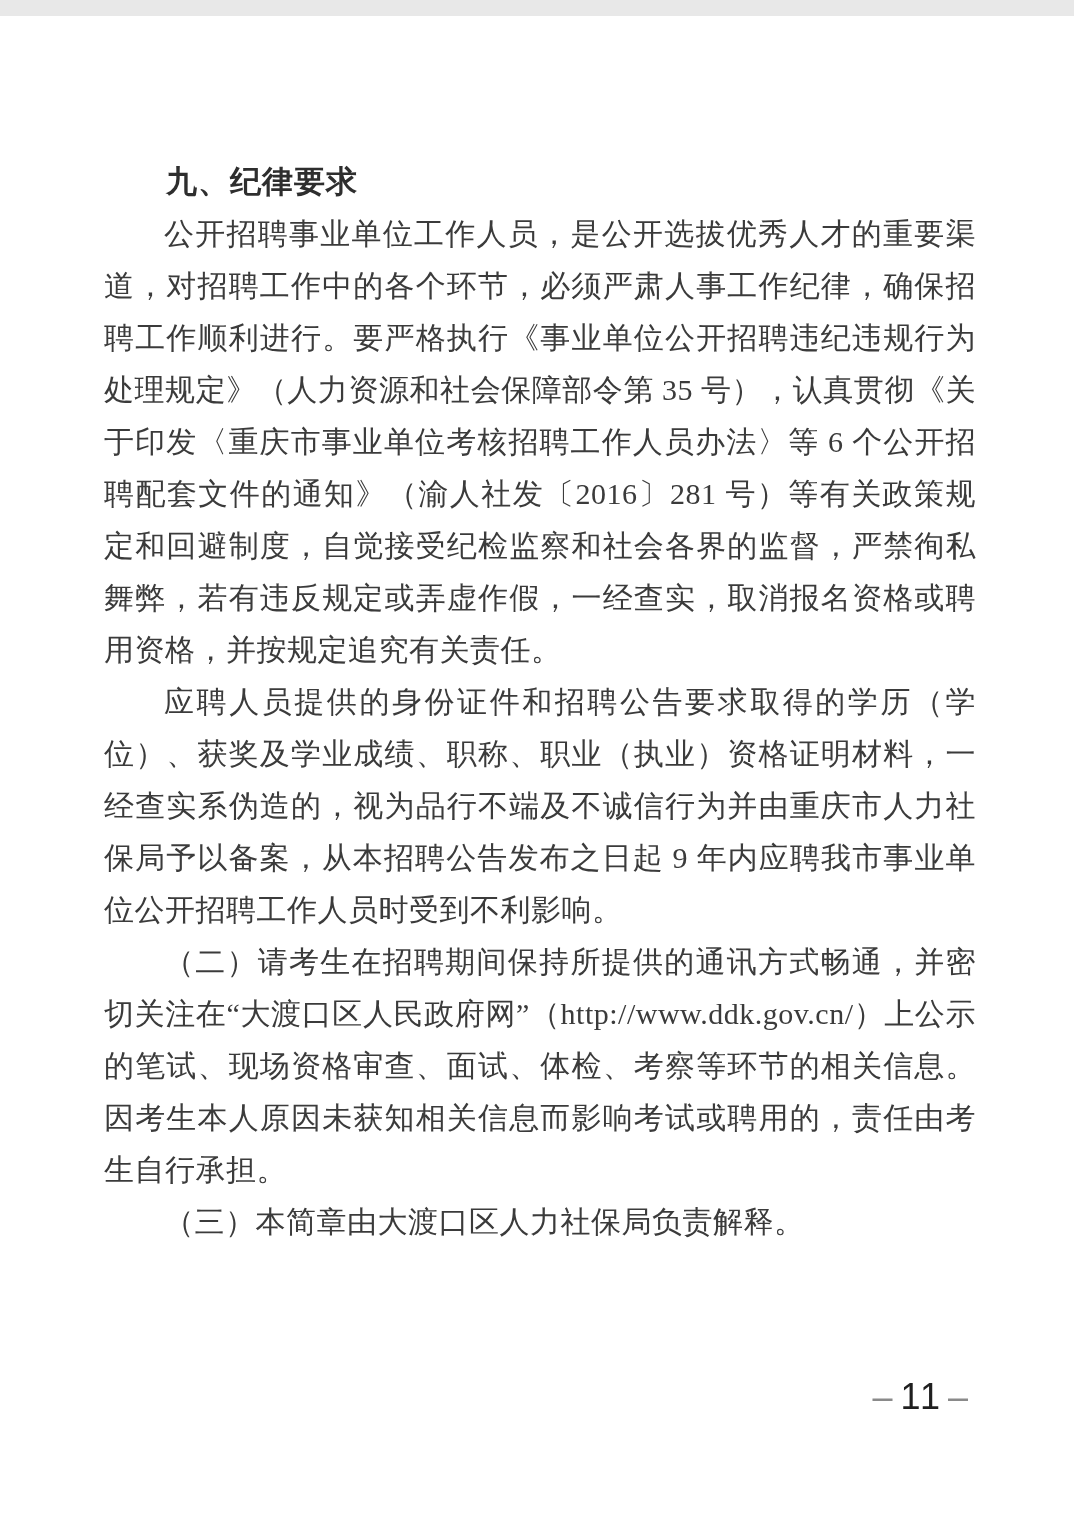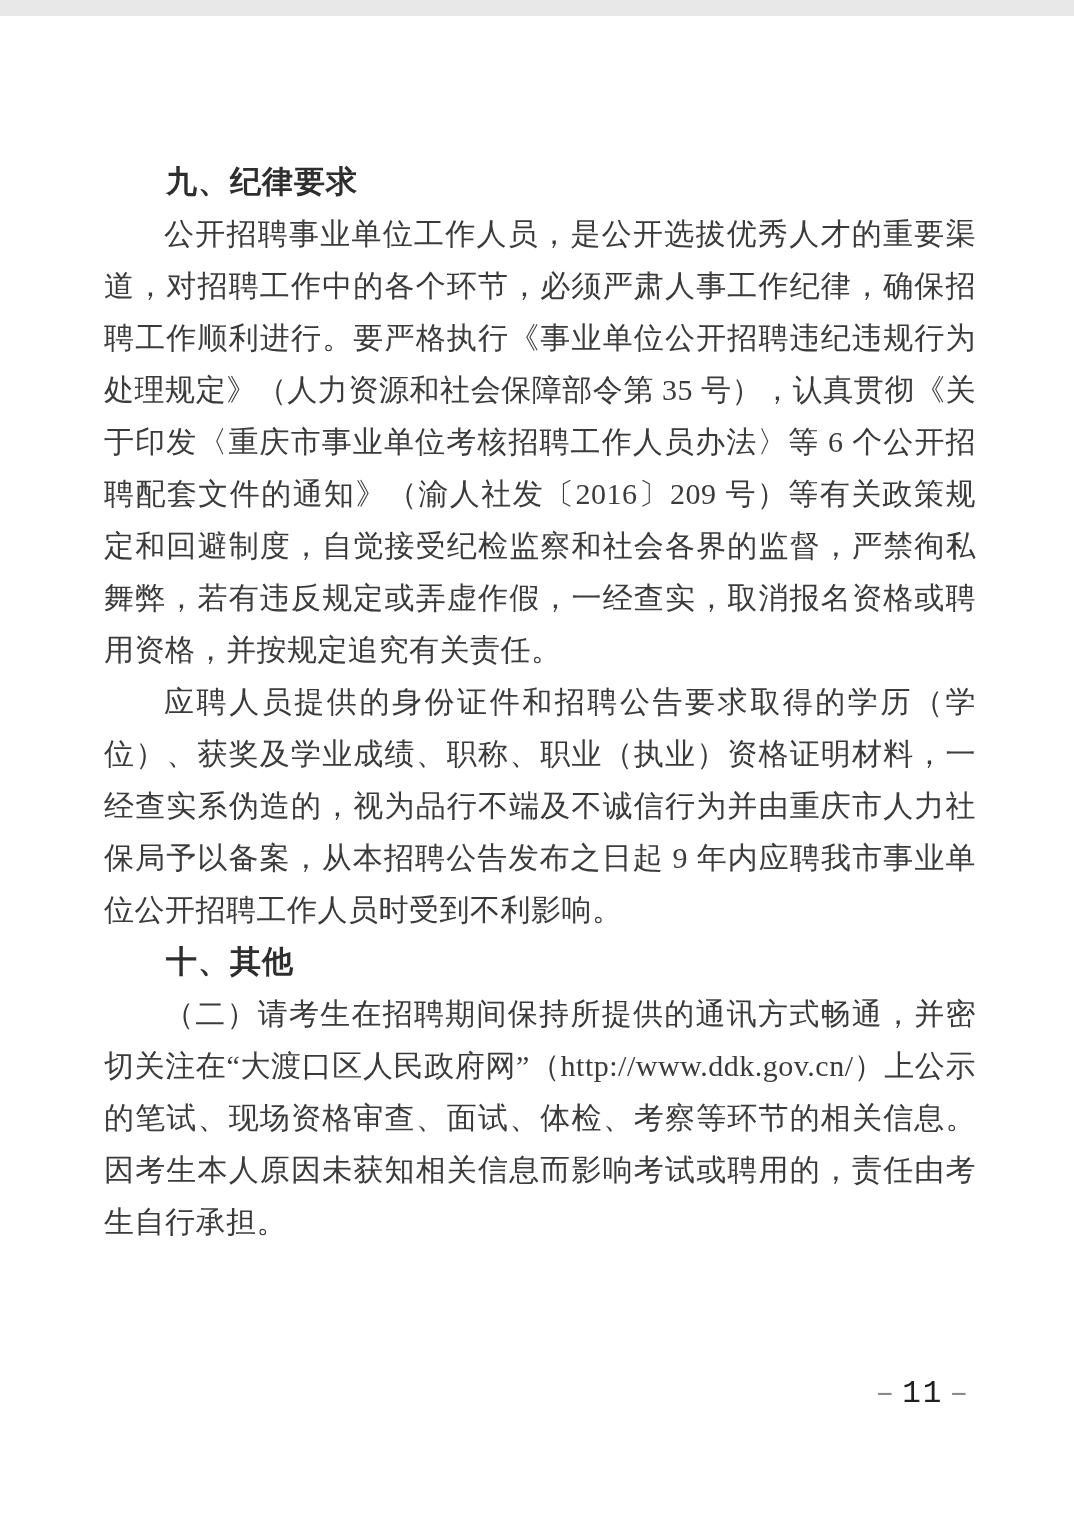--- a/index.html
+++ b/index.html
@@ -42,39 +42,39 @@
     text-justify: inter-ideograph;
     text-indent: 2em;
     font-weight: 400;
     color: #3b3b3b;
     letter-spacing: 0.5px;
   }
   .page-number {
     position: absolute;
     right: 98px;
     top: 1360px;
-    font-size: 31px;
-    font-family: Liberation Mono, monospace;
+    font-size: 36px;
+    font-family: Liberation Sans, sans-serif;
     color: #1f1f1f;
     letter-spacing: 2px;
     white-space: nowrap;
   }
   .page-number .dash {
     color: #8a8a8a;
     padding: 0 6px;
   }
 </style>
 </head>
 <body>
 
 <div class="page">
   <div class="content">
     <h2 class="sec-heading">九、纪律要求</h2>
-    <p class="para">公开招聘事业单位工作人员，是公开选拔优秀人才的重要渠道，对招聘工作中的各个环节，必须严肃人事工作纪律，确保招聘工作顺利进行。要严格执行《事业单位公开招聘违纪违规行为处理规定》（人力资源和社会保障部令第 35 号），认真贯彻《关于印发〈重庆市事业单位考核招聘工作人员办法〉等 6 个公开招聘配套文件的通知》（渝人社发〔2016〕209 号）等有关政策规定和回避制度，自觉接受纪检监察和社会各界的监督，严禁徇私舞弊，若有违反规定或弄虚作假，一经查实，取消报名资格或聘用资格，并按规定追究有关责任。</p>
+    <p class="para">公开招聘事业单位工作人员，是公开选拔优秀人才的重要渠道，对招聘工作中的各个环节，必须严肃人事工作纪律，确保招聘工作顺利进行。要严格执行《事业单位公开招聘违纪违规行为处理规定》（人力资源和社会保障部令第 35 号），认真贯彻《关于印发〈重庆市事业单位考核招聘工作人员办法〉等 6 个公开招聘配套文件的通知》（渝人社发〔2016〕281 号）等有关政策规定和回避制度，自觉接受纪检监察和社会各界的监督，严禁徇私舞弊，若有违反规定或弄虚作假，一经查实，取消报名资格或聘用资格，并按规定追究有关责任。</p>
     <p class="para">应聘人员提供的身份证件和招聘公告要求取得的学历（学位）、获奖及学业成绩、职称、职业（执业）资格证明材料，一经查实系伪造的，视为品行不端及不诚信行为并由重庆市人力社保局予以备案，从本招聘公告发布之日起 9 年内应聘我市事业单位公开招聘工作人员时受到不利影响。</p>
-    <h2 class="sec-heading">十、其他</h2>
     <p class="para">（二）请考生在招聘期间保持所提供的通讯方式畅通，并密切关注在“大渡口区人民政府网”（http://www.ddk.gov.cn/）上公示的笔试、现场资格审查、面试、体检、考察等环节的相关信息。因考生本人原因未获知相关信息而影响考试或聘用的，责任由考生自行承担。</p>
+    <p class="para">（三）本简章由大渡口区人力社保局负责解释。</p>
   </div>
 
   <div class="page-number">
     <span class="dash">–</span><span>11</span><span class="dash">–</span>
   </div>
 </div>
 
 </body></html>

